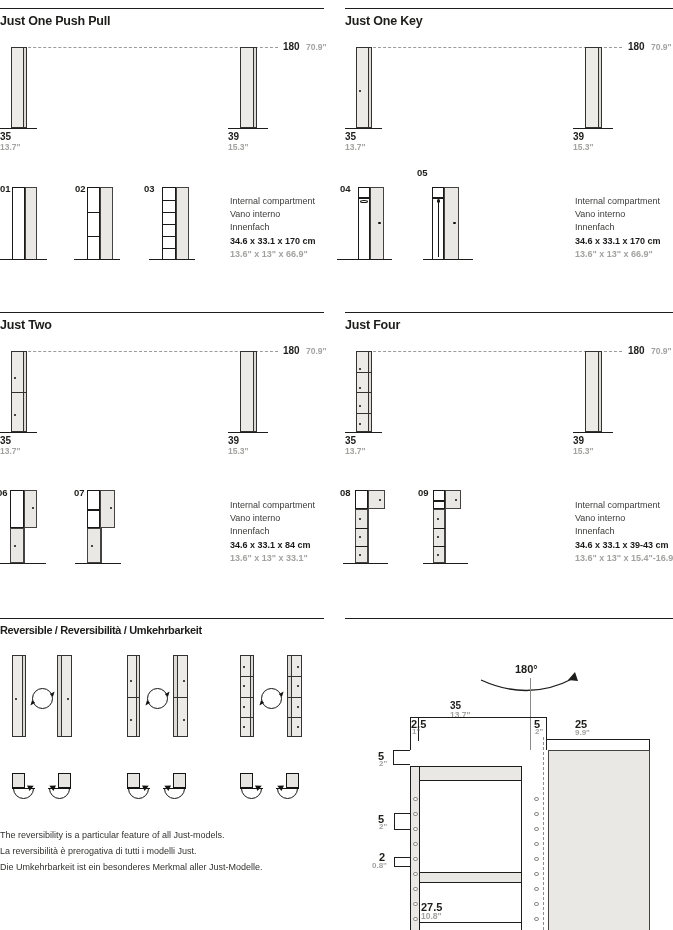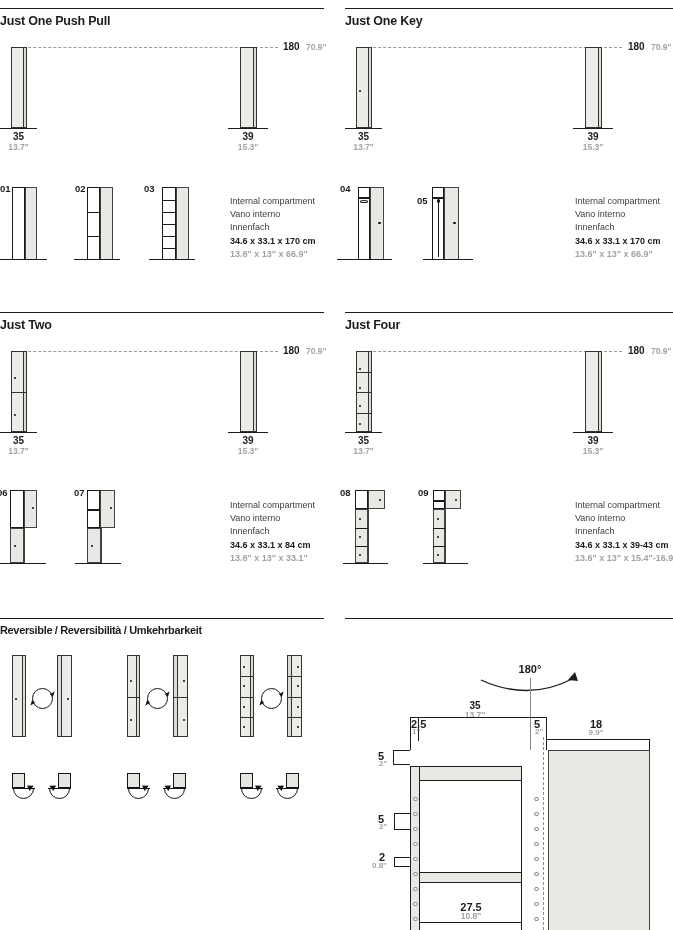--- a/index.html
+++ b/index.html
@@ -14,21 +14,21 @@
   .floor{height:1.3px;background:#1d1d1b}
   .panel{position:absolute;background:#edebe8;border:1px solid #35332f;box-sizing:border-box}
   .edge-r{position:absolute;top:-1px;bottom:-1px;right:-1px;width:4.5px;background:#dcdad6;border:1px solid #35332f;box-sizing:border-box}
   .edge-l{position:absolute;top:-1px;bottom:-1px;left:-1px;width:4.5px;background:#dcdad6;border:1px solid #35332f;box-sizing:border-box}
   .hdiv{position:absolute;left:0;right:0;height:1.3px;background:#35332f}
   .dot{position:absolute;width:2.2px;height:2.2px;border-radius:50%;background:#111}
   .b10{font-weight:bold;font-size:10px;line-height:1}
   .b9{font-weight:bold;font-size:11px;line-height:1}
   .g85{font-weight:bold;font-size:8.5px;line-height:1;color:#a2a2a0}
   .g8{font-weight:bold;font-size:8px;line-height:1;color:#a2a2a0}
-  .ctr{text-align:center}
+  .ctr{text-align:left}
   .inum{font-weight:bold;font-size:9.5px;line-height:1}
   .ifr{position:absolute;background:#fff;border:1.4px solid #1a1a18;box-sizing:border-box}
   .idoor{position:absolute;background:#eae8e5;border:1.1px solid #45433f;box-sizing:border-box}
   .edge2{border-right:2.6px solid #45433f}
   .ishelf{position:absolute;left:-1px;right:-1px;height:1.6px;background:#1a1a18}
   .info{font-size:9px;line-height:13.2px;color:#3c3c3a;white-space:nowrap}
   .info .d4{font-weight:bold;color:#1a1a18}
   .info .d5{font-weight:bold;color:#a2a2a0}
   .rot{position:absolute;width:21px;height:21px;border:1.5px solid #141412;border-radius:50%;box-sizing:border-box}
   .rot i{position:absolute;width:0;height:0;border-style:solid;display:block}
@@ -124,21 +124,21 @@
   <div class="s inum" style="left:-5px;top:176px">04</div>
   <div class="ifr" style="left:13px;top:179px;width:12px;height:73px">
     <div class="ishelf" style="top:9px"></div>
     <div class="s" style="left:1px;top:12px;width:7.5px;height:3px;border:1px solid #141412;border-radius:50%;box-sizing:border-box"></div>
   </div>
   <div class="idoor" style="left:25px;top:179px;width:14px;height:73px">
     <div class="dot" style="right:2.5px;top:34px"></div>
   </div>
   <div class="s floor" style="left:-8px;top:251px;width:55px"></div>
 
-  <div class="s inum" style="left:72px;top:188px">05</div>
+  <div class="s inum" style="left:72px;top:160px">05</div>
   <div class="ifr" style="left:87px;top:179px;width:12px;height:73px">
     <div class="ishelf" style="top:9px"></div>
     <div class="s" style="left:4.8px;top:12px;width:1.6px;height:57px;background:#141412"></div>
     <div class="s" style="left:3.8px;top:11px;width:3.6px;height:4px;background:#141412;border-radius:50%"></div>
   </div>
   <div class="idoor" style="left:99px;top:179px;width:15px;height:73px">
     <div class="dot" style="right:2.5px;top:34px"></div>
   </div>
   <div class="s floor" style="left:78px;top:251px;width:50px"></div>
   <div class="s info" style="left:230px;top:187px">
@@ -365,20 +365,25 @@
       </div>
     <div class="tri tri-r" style="left:16px;top:11px"></div>
   </div>
   <div class="plan" style="left:275px;top:155px">
     <div class="sq" style="left:11px"></div>
     <div class="bar" style="left:1px;width:23px"></div>
     <div class="arcw" style="left:1px">
         <div class="arc" style="left:0.5px"></div>
       </div>
     <div class="tri tri-l" style="left:2px;top:11px"></div>
+  </div>
+  <div class="s" style="left:0;top:210px;font-size:9px;line-height:15.8px;color:#323230;white-space:nowrap">
+    <div>The reversibility is a particular feature of all Just-models.</div>
+    <div>La reversibilità è prerogativa di tutti i modelli Just.</div>
+    <div>Die Umkehrbarkeit ist ein besonderes Merkmal aller Just-Modelle.</div>
   </div>
 </div>
 
 <div class="sec" id="sec-int" style="left:345px;top:618px;width:328px;height:312px">
   <div class="rule" style="width:328px"></div>
   <div class="s b9 ctr" style="left:170px;top:46px;width:30px">180°</div>
   <svg class="s" style="left:133px;top:54px" width="102" height="28" viewBox="0 0 102 28">
     <path d="M3,8 Q51,30 96,6" fill="none" stroke="#1d1d1b" stroke-width="1.3"></path>
     <polygon points="97,0 90,8 100,9" fill="#1d1d1b"></polygon>
   </svg>
@@ -386,21 +391,21 @@
   <div class="s b10 ctr" style="left:105px;top:83px;width:50px">35</div>
   <div class="s g85 ctr" style="left:105px;top:93px;width:50px">13.7"</div>
   <div class="tick" style="left:65px;top:99px;width:137px;height:1.2px"></div>
   <div class="tick" style="left:65px;top:99px;width:1.2px;height:33px"></div>
   <div class="tick" style="left:73px;top:99px;width:1.2px;height:24px"></div>
   <div class="tick" style="left:201px;top:99px;width:1.2px;height:23px"></div>
   <div class="s b9" style="left:66px;top:101px">2.5</div>
   <div class="s g8" style="left:67px;top:110px">1"</div>
   <div class="s b9" style="left:189px;top:101px">5</div>
   <div class="s g8" style="left:190px;top:110px">2"</div>
-  <div class="s b9 ctr" style="left:230px;top:101px;width:42px">18</div>
+  <div class="s b9 ctr" style="left:230px;top:101px;width:42px">25</div>
   <div class="s g8 ctr" style="left:230px;top:111px;width:42px">9.9"</div>
   <div class="tick" style="left:201px;top:121px;width:104px;height:1.2px"></div>
   <div class="tick" style="left:201px;top:121px;width:1.2px;height:11px"></div>
   <div class="tick" style="left:304px;top:121px;width:1.2px;height:11px"></div>
 
   <div class="s" style="left:65px;top:148px;width:112px;height:181px;border:1.6px solid #1d1d1b;background:#fff;box-sizing:border-box">
     <div class="s" style="left:0;top:0;right:0;height:13px;background:#eae8e5;border-bottom:1.3px solid #1d1d1b"></div>
     <div class="s" style="left:0;top:0;width:8.5px;bottom:0;background:#eae8e5;border-right:1.3px solid #1d1d1b;box-sizing:border-box"></div>
     <div class="s" style="left:8.5px;right:0;top:105px;height:9px;background:#eae8e5;border-top:1.4px solid #1d1d1b;border-bottom:1.4px solid #1d1d1b"></div>
     <div class="s" style="left:8.5px;right:0;top:155px;height:1.4px;background:#1d1d1b"></div>

